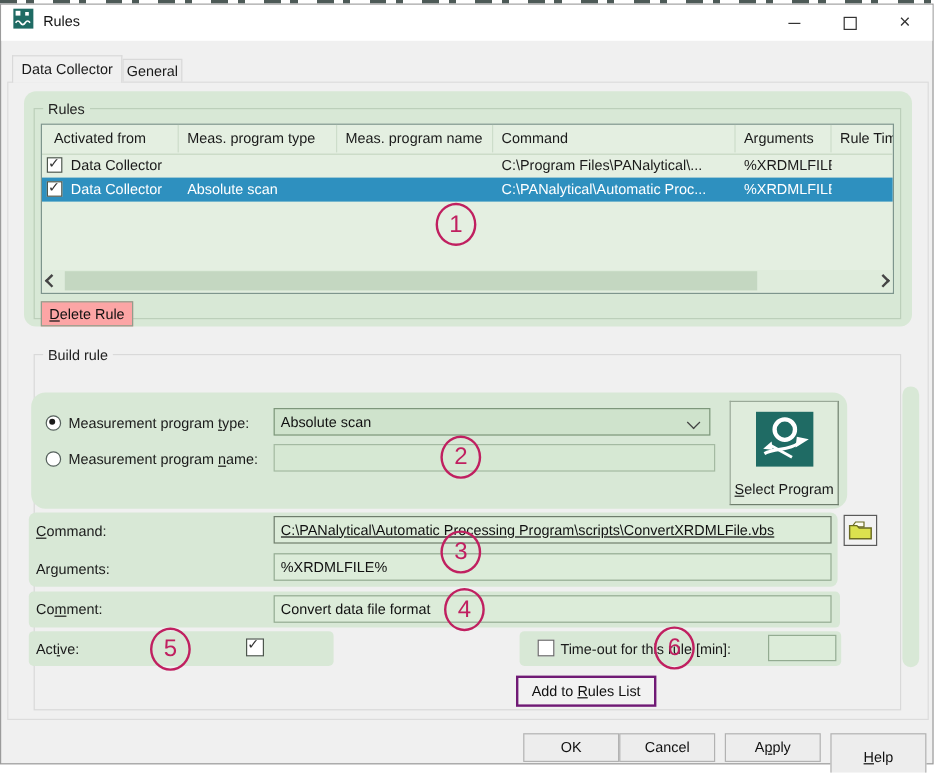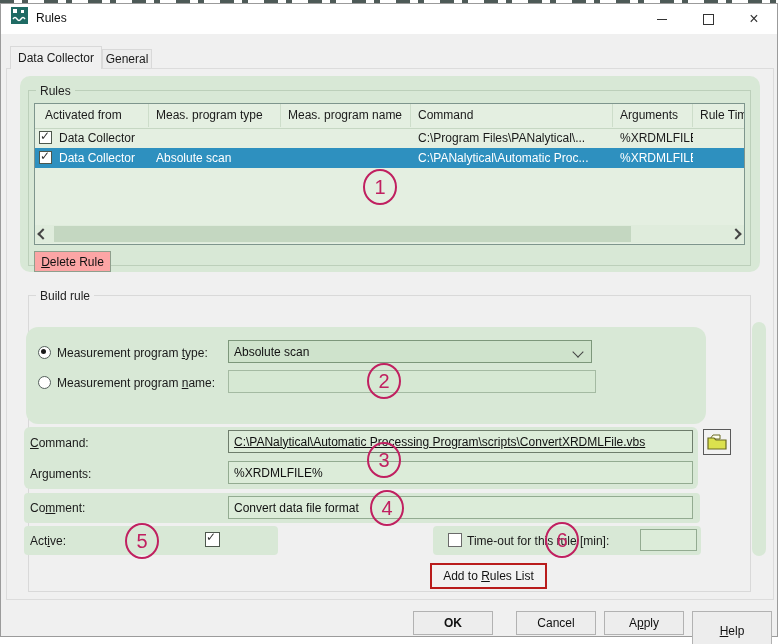--- a/index.html
+++ b/index.html
@@ -43,21 +43,21 @@
   .sbtn{position:absolute;top:0;width:16px;height:18px;display:flex;align-items:center;justify-content:center;}
   .chv{display:inline-block;width:6px;height:6px;}
   .chv-left{border-left:2px solid #444;border-bottom:2px solid #444;transform:rotate(45deg);}
   .chv-right{border-top:2px solid #444;border-right:2px solid #444;transform:rotate(45deg);}
   .sthumb{position:absolute;left:19px;top:1px;width:577px;height:16px;background:#c4d7c1;}
   
   .btn{box-sizing:border-box;border:1px solid #8f9f8d;background:#fca5a5;display:flex;align-items:center;justify-content:center;
        font-size:12px;color:#111;z-index:4;}
   .btn.graybtn{border-color:#b2b2b2;background:#ededed;}
   .btn.disabled{border-color:#d5d5d5;background:#eaeaea;color:#9e9e9e;}
-  .btn.default{border:2px solid #b91c1c;background:#f2f2f2;text-align:center;}
+  .btn.default{border:2px solid #701a75;background:#f2f2f2;text-align:center;}
   .mn{text-decoration:underline;}
   
   .field{position:absolute;box-sizing:border-box;font-family:"Liberation Sans","DejaVu Sans",sans-serif;font-size:12px;
          padding:0 5px;color:#111;z-index:4;}
   .combo{display:flex;align-items:center;background:#cfe3cc;border:1px solid #7d977b;}
   .combo .chev-down{position:absolute;right:9px;top:7px;width:7px;height:7px;border-right:1.7px solid #444;border-bottom:1.7px solid #444;transform:rotate(45deg);}
   input.field{background:#d6e8d3;border:1px solid #a4baa2;}
   input.field.dark{background:#dcecd9;border:1px solid #6e7d6c;}
   input.field.mid{background:#dcecd9;border:1px solid #93ab91;}
   .radio{position:absolute;width:13px;height:13px;border:1px solid #55605c;border-radius:50%;background:#fff;box-sizing:border-box;z-index:4;}
@@ -168,20 +168,33 @@
   <span class="abs lbl" style="left:57px;top:346px;"><span>Measurement program </span><span class="mn">t</span><span>ype:</span></span>
   <div class="abs field combo" style="left:228px;top:340px;width:364px;height:23px;">
     <span>Absolute scan</span>
     <i class="chev-down"></i>
   </div>
 
   <span class="abs radio" style="left:38px;top:376px;"></span>
   <span class="abs lbl" style="left:57px;top:376px;"><span>Measurement program </span><span class="mn">n</span><span>ame:</span></span>
   <input class="abs field" style="left: 228px; top: 370px; width: 368px; height: 23px;" value="">
 
+  <div class="abs selprog">
+    <span class="icon-wrap">
+      <svg width="48" height="46" viewBox="0 0 48 46">
+        <rect width="48" height="46" fill="#1f6b64"></rect>
+        <circle cx="24" cy="15" r="8.5" fill="none" stroke="#fff" stroke-width="3.6"></circle>
+        <path d="M7 35 C16 30 27 33 36 26" stroke="#fff" stroke-width="2.6" fill="none"></path>
+        <polygon points="34,21 44,23 33,30" fill="#fff"></polygon>
+        <path d="M12 28 L30 38" stroke="#fff" stroke-width="2.4"></path>
+        <polygon points="6 31 13 25 14 32" fill="#fff"></polygon>
+      </svg>
+    </span>
+    <span class="caption"><span></span><span class="mn">S</span><span>elect Program</span></span>
+  </div>
 
   <div class="abs hl" style="left:24px;top:427px;width:674px;height:62px;border-radius:6px;"></div>
   <span class="abs lbl" style="left:30px;top:436px;"><span></span><span class="mn">C</span><span>ommand:</span></span>
   <input class="abs field dark" style="left: 228px; top: 430px; width: 465px; height: 23px; text-decoration: underline;" value="C:\PANalytical\Automatic Processing Program\scripts\ConvertXRDMLFile.vbs">
   <div class="abs browse">
     <svg width="20" height="16" viewBox="0 0 20 16">
       <path d="M3 5 L6 1 L13 1 L13 5 Z" fill="#fdfdf0" stroke="#6b6b22" stroke-width="1"></path>
       <path d="M1 4 h6 l2 2 h10 v9 h-18 z" fill="#dbe14e" stroke="#6b6b22" stroke-width="1.2"></path>
     </svg>
   </div>
@@ -198,21 +211,21 @@
 
   <div class="abs hl" style="left:433px;top:526px;width:268px;height:29px;border-radius:4px;"></div>
   <span class="abs cb" style="left:448px;top:533px;width:14px;height:14px;z-index:4;border-color:#6a6a6a;"></span>
   <span class="abs lbl" style="left:467px;top:534px;">Time-out for this rule [min]:</span>
   <input class="abs field mid" style="left: 640px; top: 529px; width: 57px; height: 22px;" value="">
 
   <div class="abs btn default" style="left:430px;top:563px;width:117px;height:26px;">
     <span><span>Add to </span><span class="mn">R</span><span>ules List</span></span>
   </div>
 
-  <div class="abs btn graybtn" style="left:413px;top:611px;width:80px;height:24px;font-weight:bold;">
+  <div class="abs btn graybtn" style="left:436px;top:611px;width:80px;height:24px;">
     <span>OK</span>
   </div>
   <div class="abs btn graybtn" style="left:516px;top:611px;width:80px;height:24px;">
     <span>Cancel</span>
   </div>
   <div class="abs btn graybtn" style="left:604px;top:611px;width:80px;height:24px;">
     <span><span>A</span><span class="mn">p</span><span>ply</span></span>
   </div>
   <div class="abs btn graybtn" style="left:692px;top:611px;width:80px;height:40px;">
     <span><span></span><span class="mn">H</span><span>elp</span></span>

